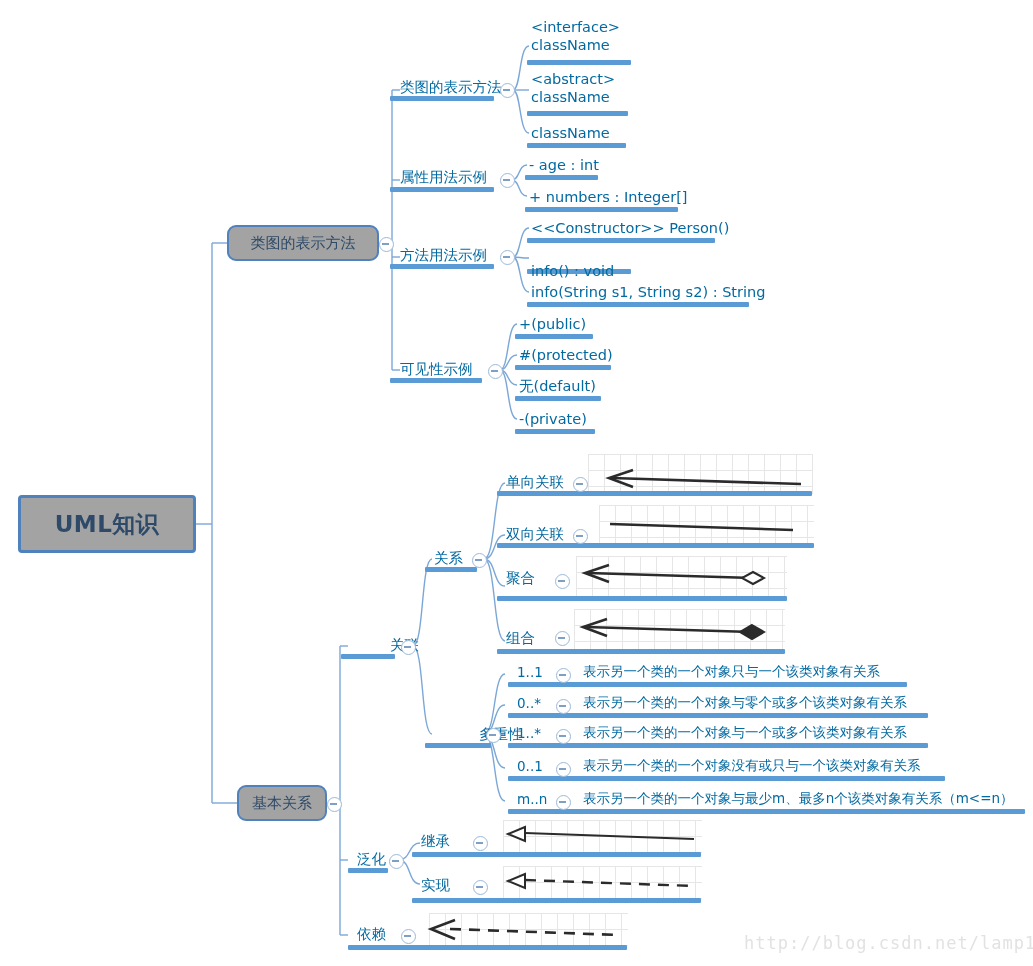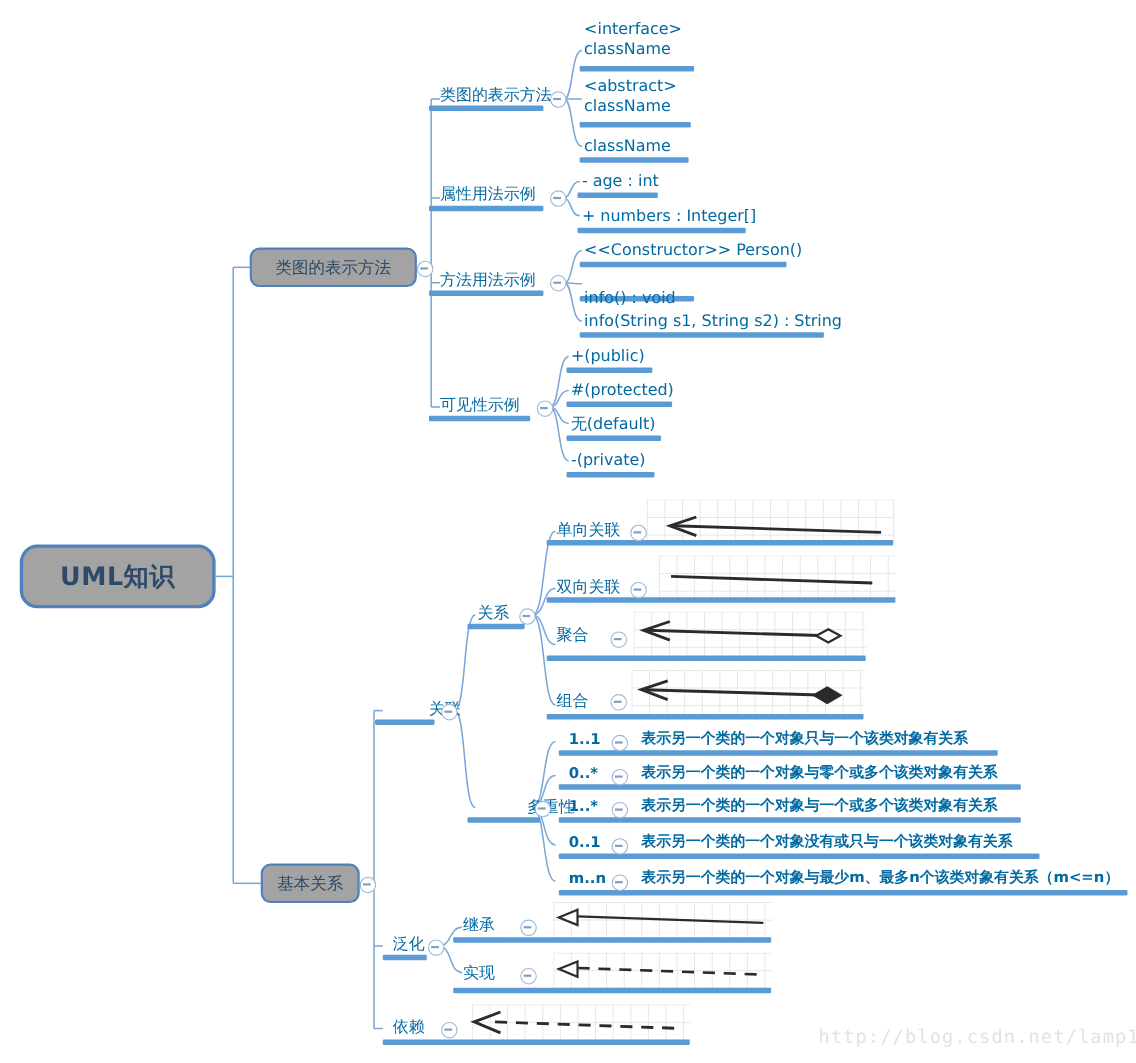--- a/index.html
+++ b/index.html
@@ -17,35 +17,35 @@
     position:absolute;
     box-sizing:border-box;
     background:#a3a3a3;
     border:2px solid #4f81bd;
     border-radius:9px;
     color:#2e4a68;
     display:flex;align-items:center;justify-content:center;
     z-index:7;
   }
   .node-box.root{
-    border-width:3px;border-radius:16px;
+    border-width:3px;border-radius:4px;
     font-size:23px;font-weight:bold;letter-spacing:.5px;
   }
   .node-box.branch{font-size:15px;}
 
   
   .label{
     position:absolute;
     font-size:14.5px;
     color:#0369a1;
     white-space:nowrap;
     line-height:1.25;
     z-index:6;
   }
-  .label.sm{font-size:13.5px;font-weight:bold;}
+  .label.sm{font-size:13.5px;}
   .label.cn{font-size:14.5px;}
 
   
   .bar{
     position:absolute;
     height:5px;
     background:#5b9bd5;
     border-radius:1px;
     z-index:4;
   }

